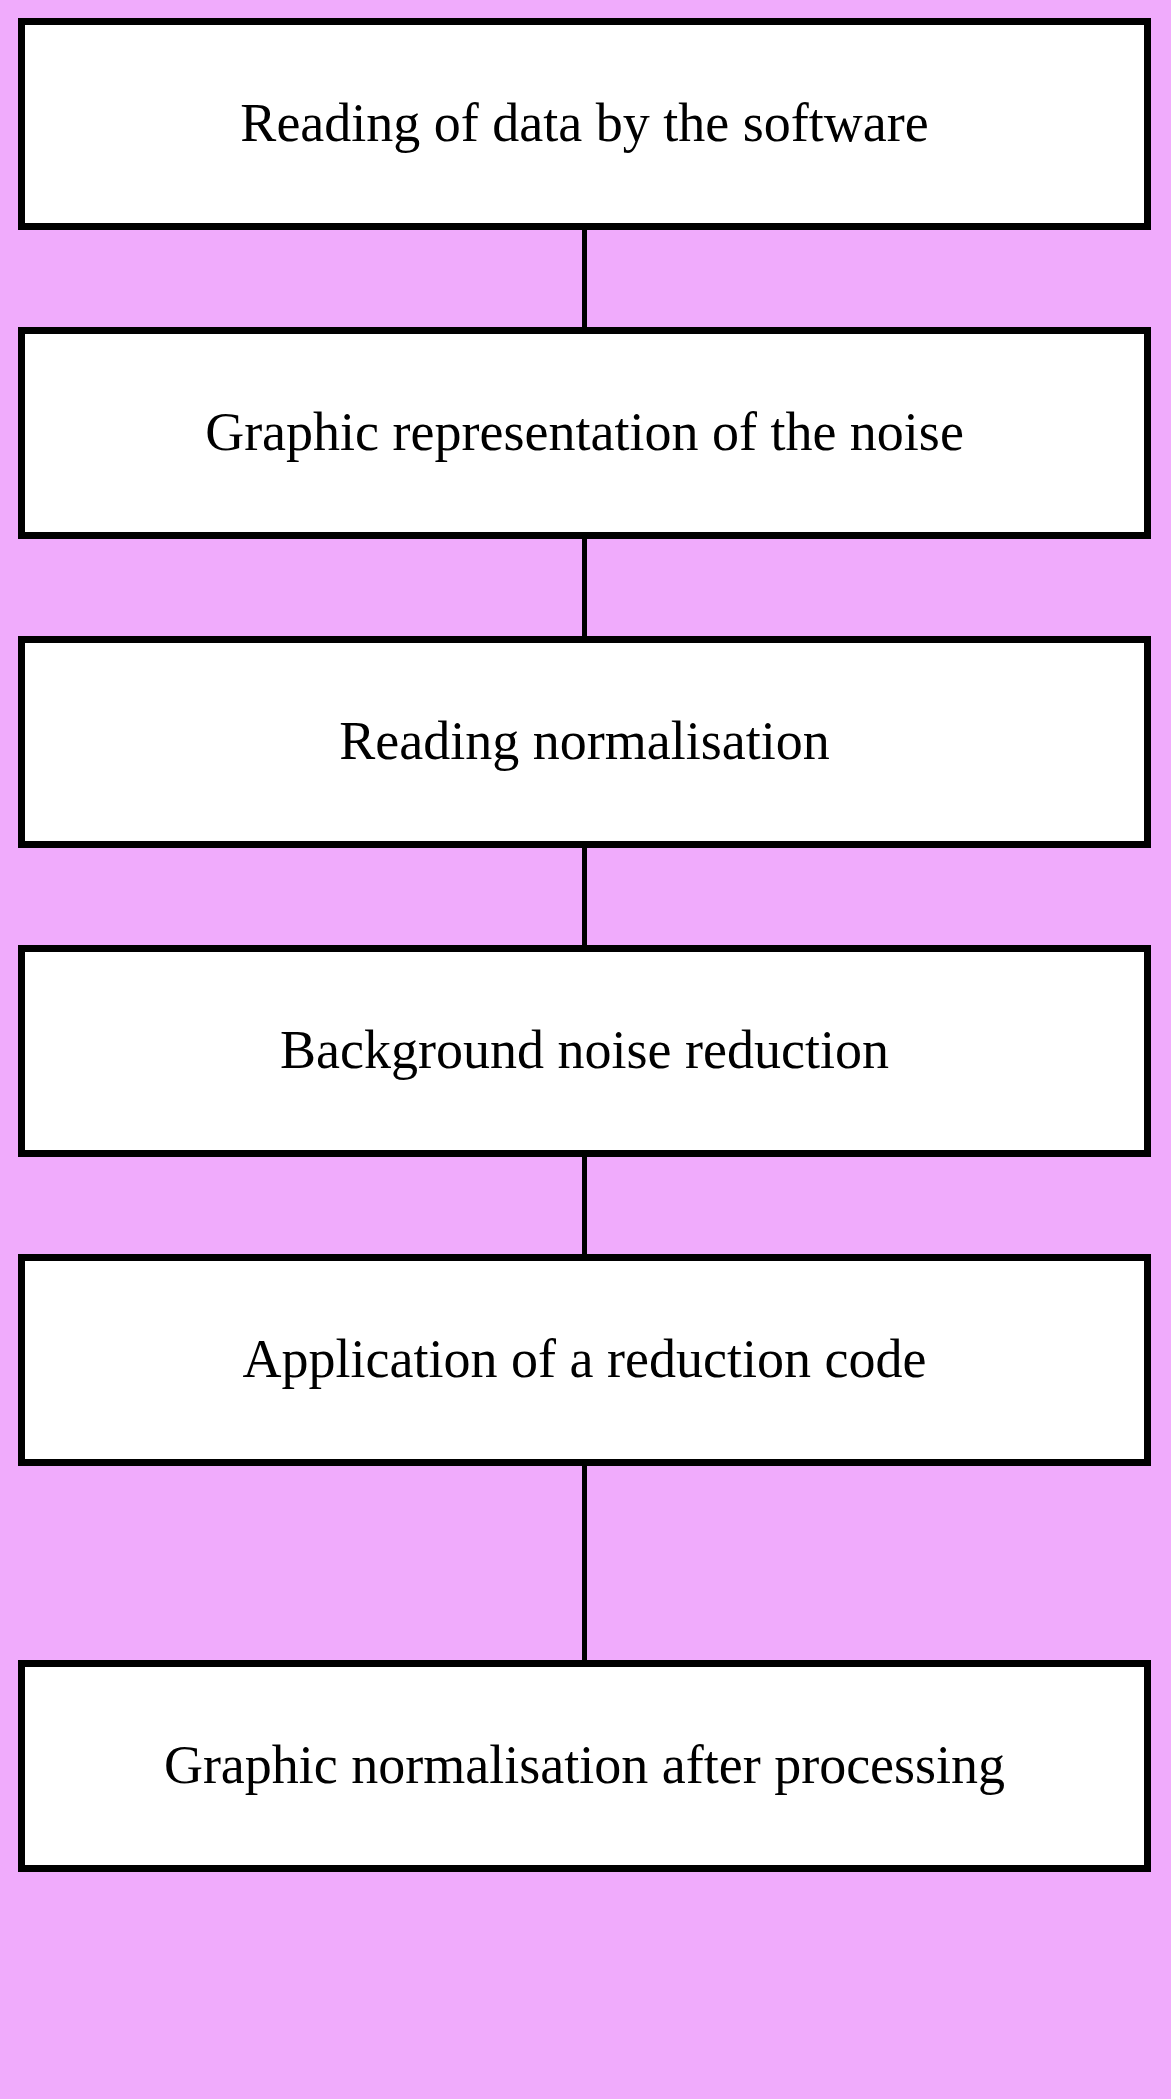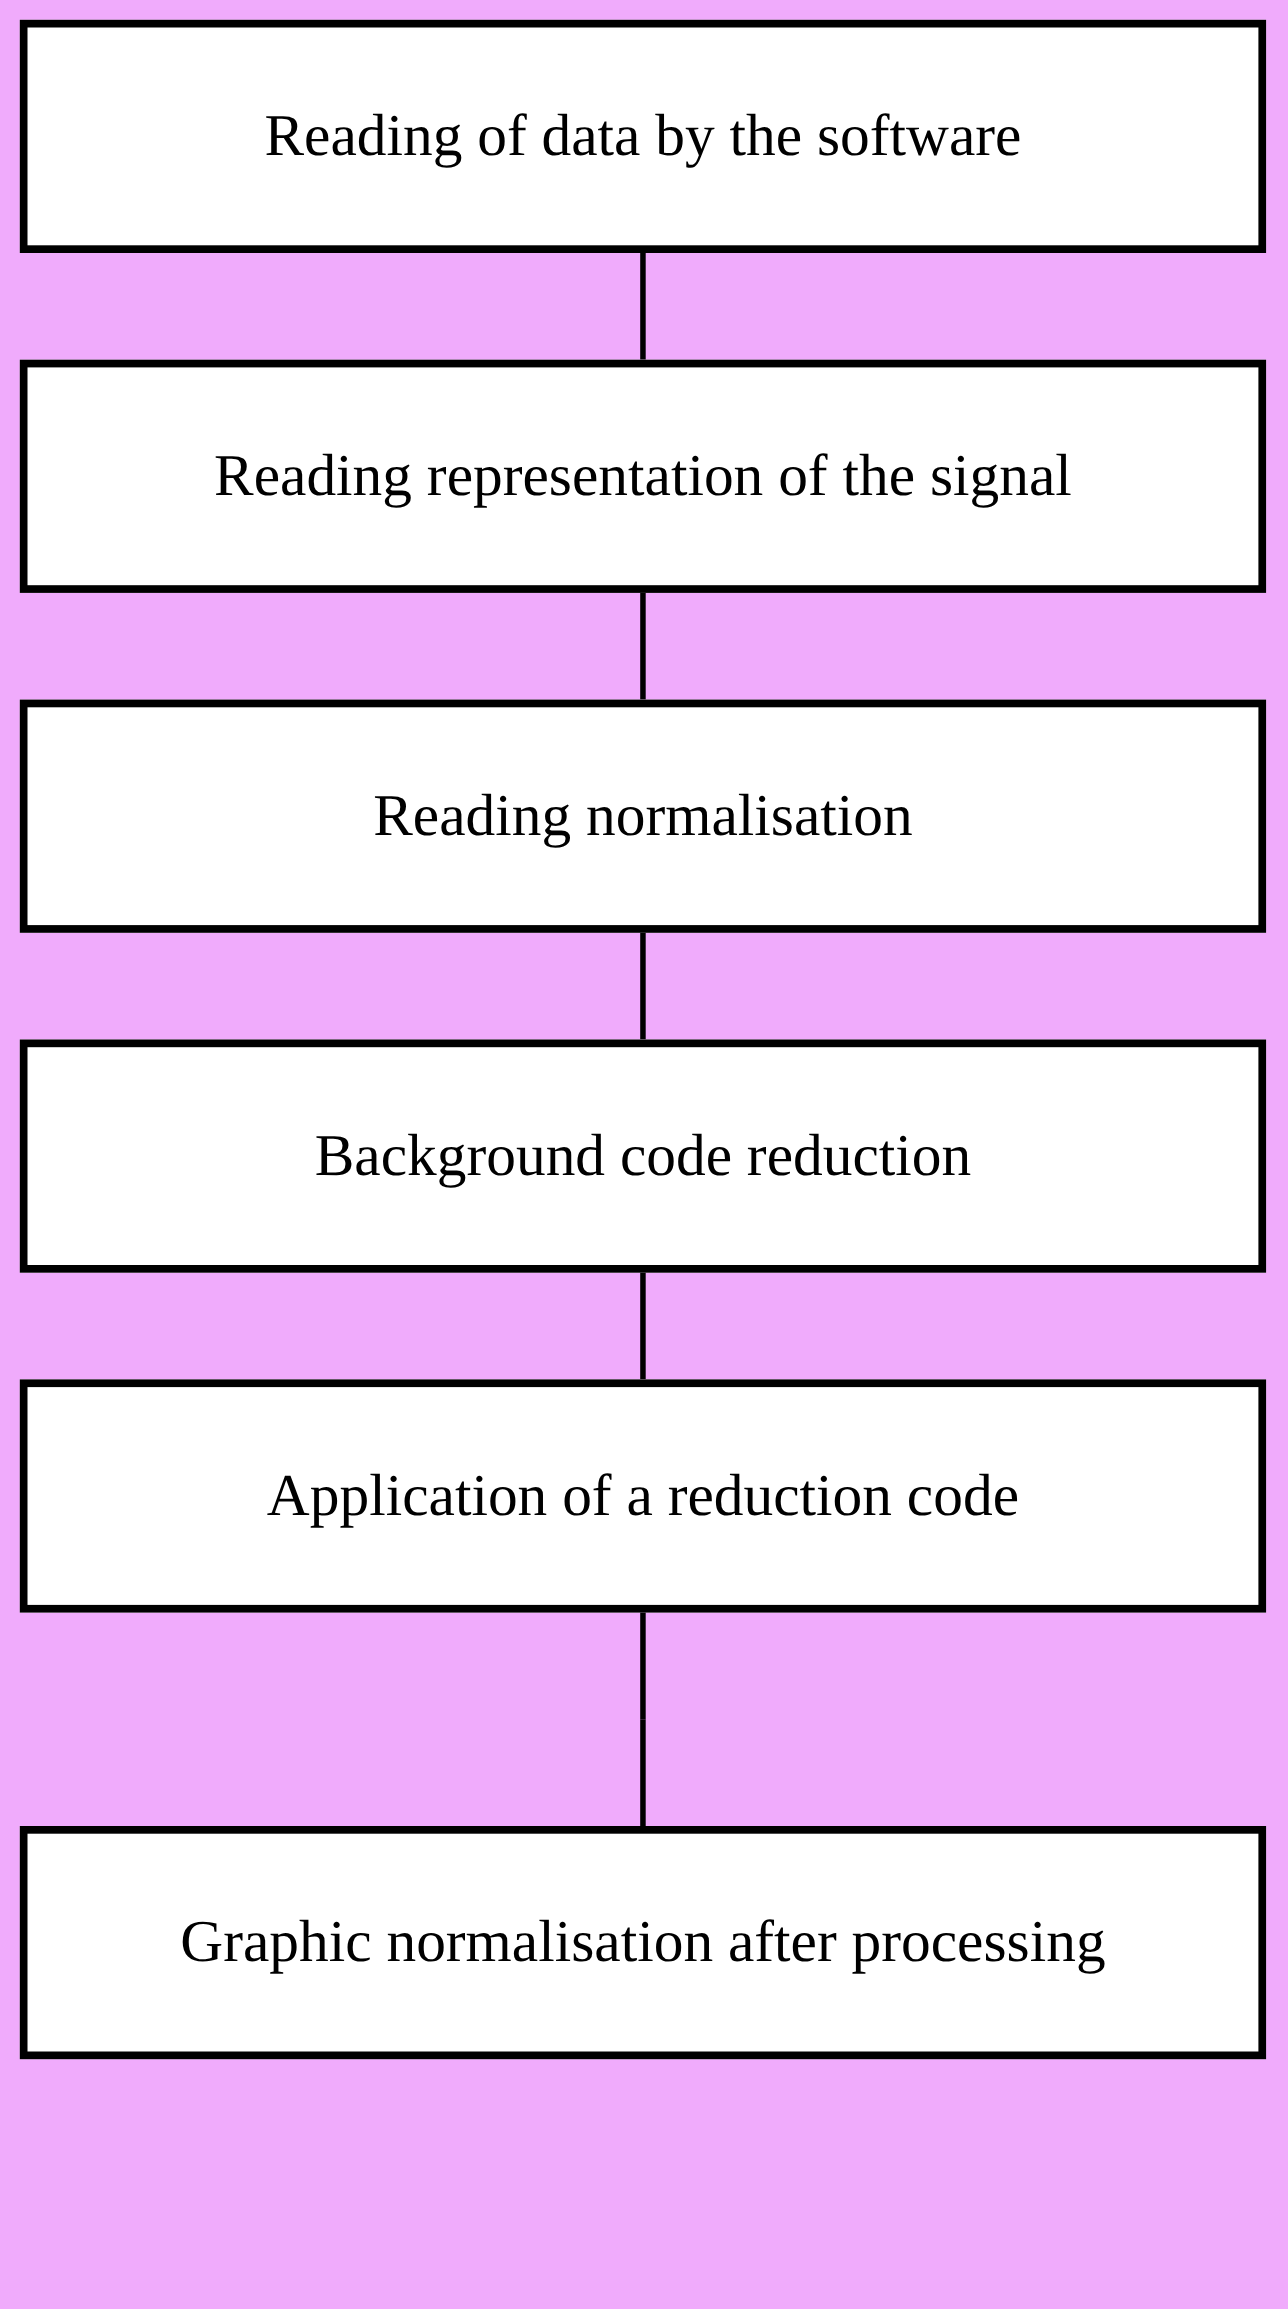--- a/index.html
+++ b/index.html
@@ -53,33 +53,33 @@
 <div id="canvas">
   <div id="flowchart">
 
     <div class="flow-box">
       <span class="flow-label">Reading of data by the software</span>
     </div>
 
     <div class="flow-connector"></div>
 
     <div class="flow-box">
-      <span class="flow-label">Reading representation of the signal</span>
+      <span class="flow-label">Graphic representation of the noise</span>
     </div>
 
     <div class="flow-connector"></div>
 
     <div class="flow-box">
       <span class="flow-label">Reading normalisation</span>
     </div>
 
     <div class="flow-connector"></div>
 
     <div class="flow-box">
-      <span class="flow-label">Background code reduction</span>
+      <span class="flow-label">Background noise reduction</span>
     </div>
 
     <div class="flow-connector"></div>
 
     <div class="flow-box">
       <span class="flow-label">Application of a reduction code</span>
     </div>
 
     <div class="flow-connector"></div>
 

